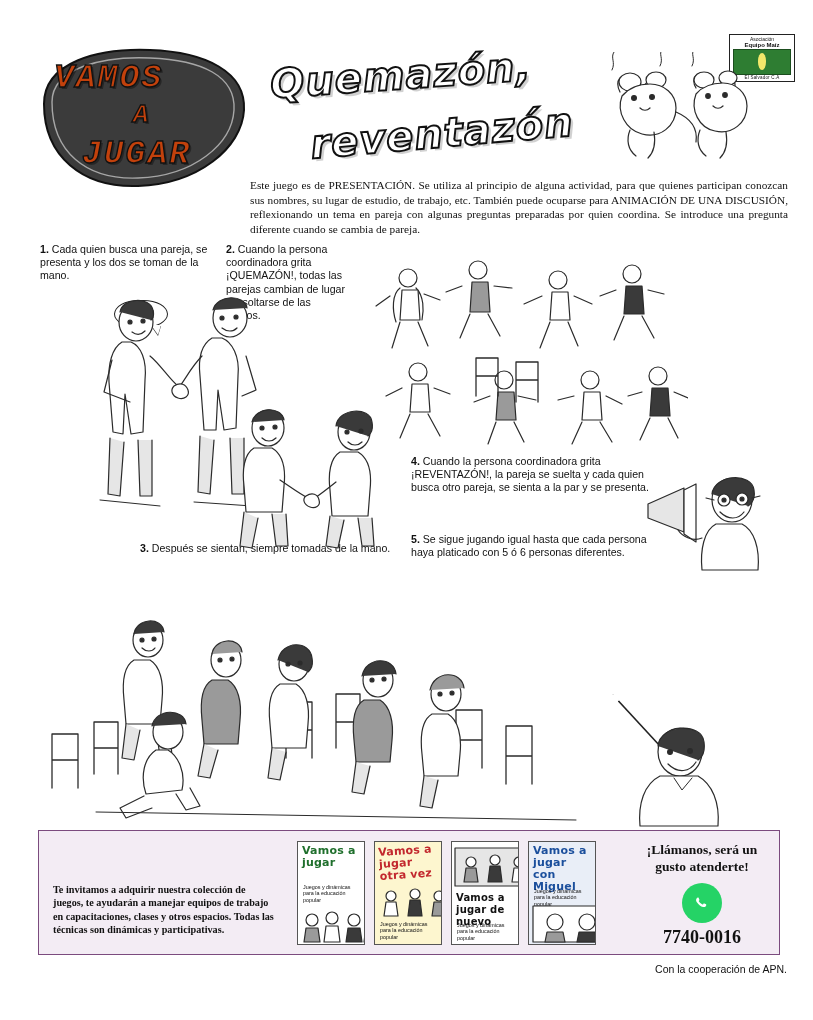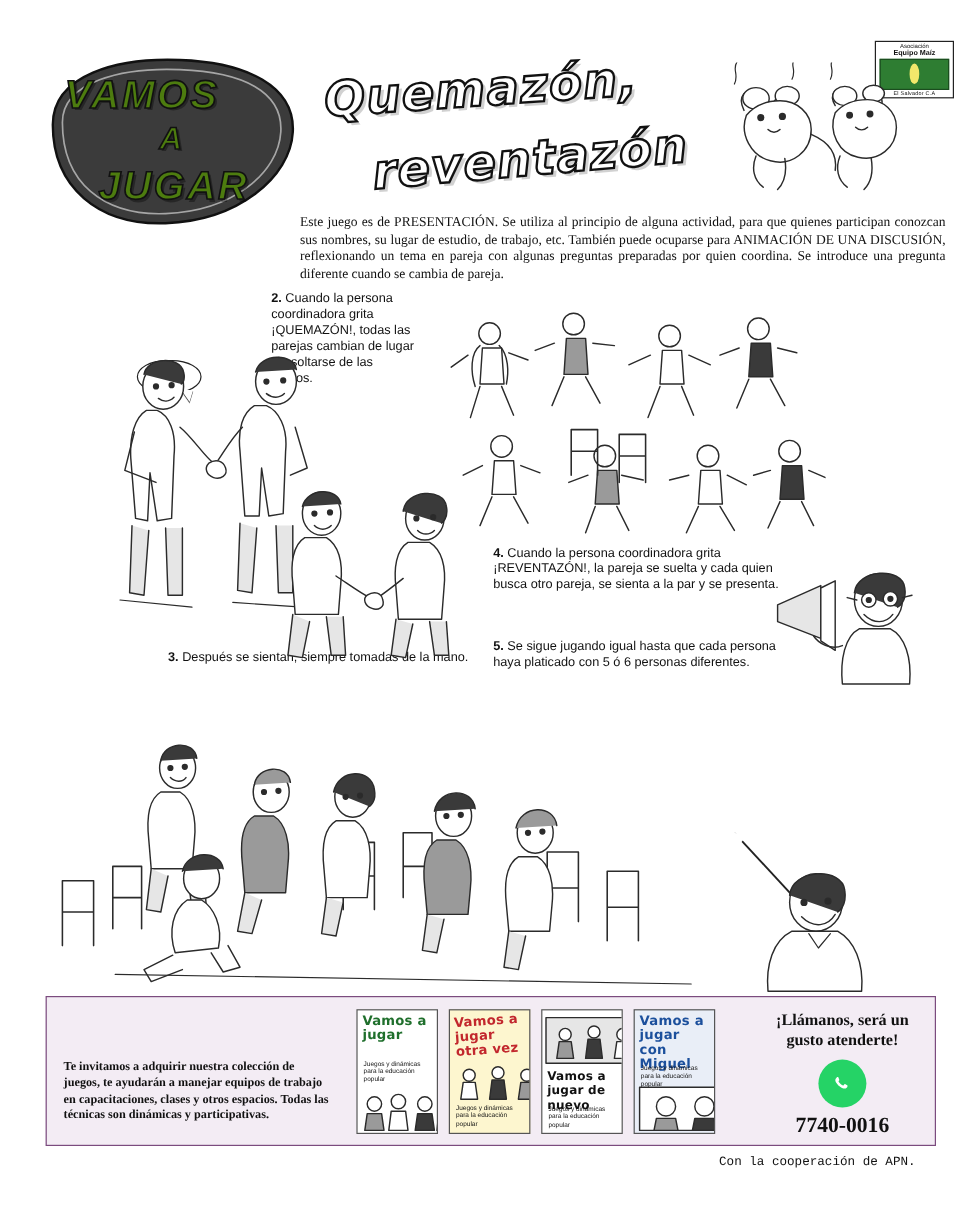--- a/index.html
+++ b/index.html
@@ -77,24 +77,24 @@
     top: 44px;
     width: 215px;
     height: 150px;
   }
   .badge svg { display:block; }
   .badge-text {
     position: absolute;
     left: 0; top: 0;
     width: 215px;
     height: 150px;
-    font-family: Liberation Sans, sans-serif;
+    font-family: Liberation Mono, monospace;
     font-weight: bold;
     font-style: italic;
-    color: #4d7c0f;
+    color: #c2410c;
     -webkit-text-stroke: 1.4px #111;
     text-shadow: 2px 2px 0 rgba(0,0,0,.35);
     letter-spacing: 2px;
   }
   .badge-text span { position: absolute; display:block; }
   .bt1 { left: 16px; top: 16px; font-size: 33px; }
   .bt2 { left: 95px; top: 56px; font-size: 26px; }
   .bt3 { left: 44px; top: 92px; font-size: 33px; }
 
   
@@ -298,23 +298,23 @@
     position: relative;
   }
   .wa svg { position:absolute; left: 8px; top: 8px; }
   .promo-phone {
     font-family: "Liberation Serif", serif;
     font-weight: bold;
     font-size: 18px;
   }
   .coop {
     position: absolute;
-    right: 50px;
+    right: 26px;
     top: 963px;
-    font-family: Liberation Mono, monospace;
+    font-family: Liberation Sans, sans-serif;
     font-size: 10.5px;
   }
 
   .sketch { stroke: #2b2b2b; fill: none; stroke-width: 1.2; stroke-linecap: round; stroke-linejoin: round; }
   .sketch .fillw { fill: #fff; }
   .sketch .dark { fill: #3a3a3a; stroke: #2b2b2b; }
   .sketch .mid { fill: #9a9a9a; stroke: #2b2b2b; }
   .sketch .lite { fill: #e6e6e6; stroke: #2b2b2b; }
 </style>
 </head>
@@ -366,20 +366,24 @@
       <circle cx="108" cy="44" r="2.3" fill="#2b2b2b"></circle>
       <circle cx="125" cy="43" r="2.3" fill="#2b2b2b"></circle>
       <path d="M113,54 c3,3 7,3 10,0"></path>
       <path d="M100,78 c-4,10 -2,20 6,26 M126,80 c2,12 0,20 -6,26"></path>
       <path d="M12,18 c4,-8 -2,-12 2,-18 M60,14 c4,-8 -2,-12 2,-16 M92,14 c4,-8 -2,-12 2,-16" stroke-width="1"></path>
     </svg>
   </div>
 
   <div class="intro">Este juego es de PRESENTACIÓN. Se utiliza al principio de alguna actividad, para que quienes participan conozcan sus nombres, su lugar de estudio, de trabajo, etc. También puede ocuparse para ANIMACIÓN DE UNA DISCUSIÓN, reflexionando un tema en pareja con algunas preguntas preparadas por quien coordina. Se introduce una pregunta diferente cuando se cambia de pareja.</div>
 
+  <div class="step s1">
+    <b>1.</b>
+    <span>Cada quien busca una pareja, se presenta y los dos se toman de la mano.</span>
+  </div>
   <div class="step s2">
     <b>2.</b>
     <span>Cuando la persona coordinadora grita ¡QUEMAZÓN!, todas las parejas cambian de lugar sin soltarse de las manos.</span>
   </div>
   <div class="step s3">
     <b>3.</b>
     <span>Después se sientan, siempre tomadas de la mano.</span>
   </div>
   <div class="step s4">
     <b>4.</b>

